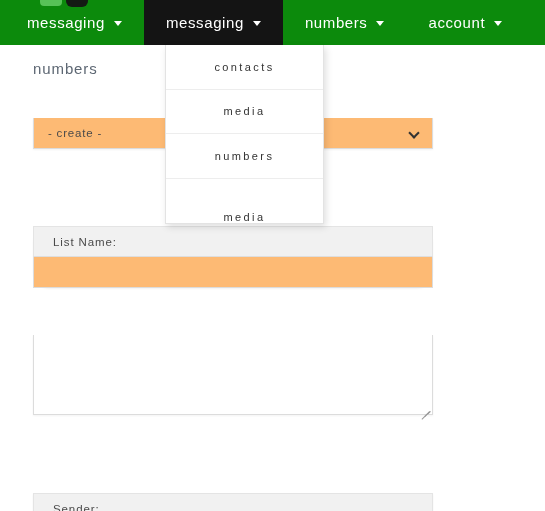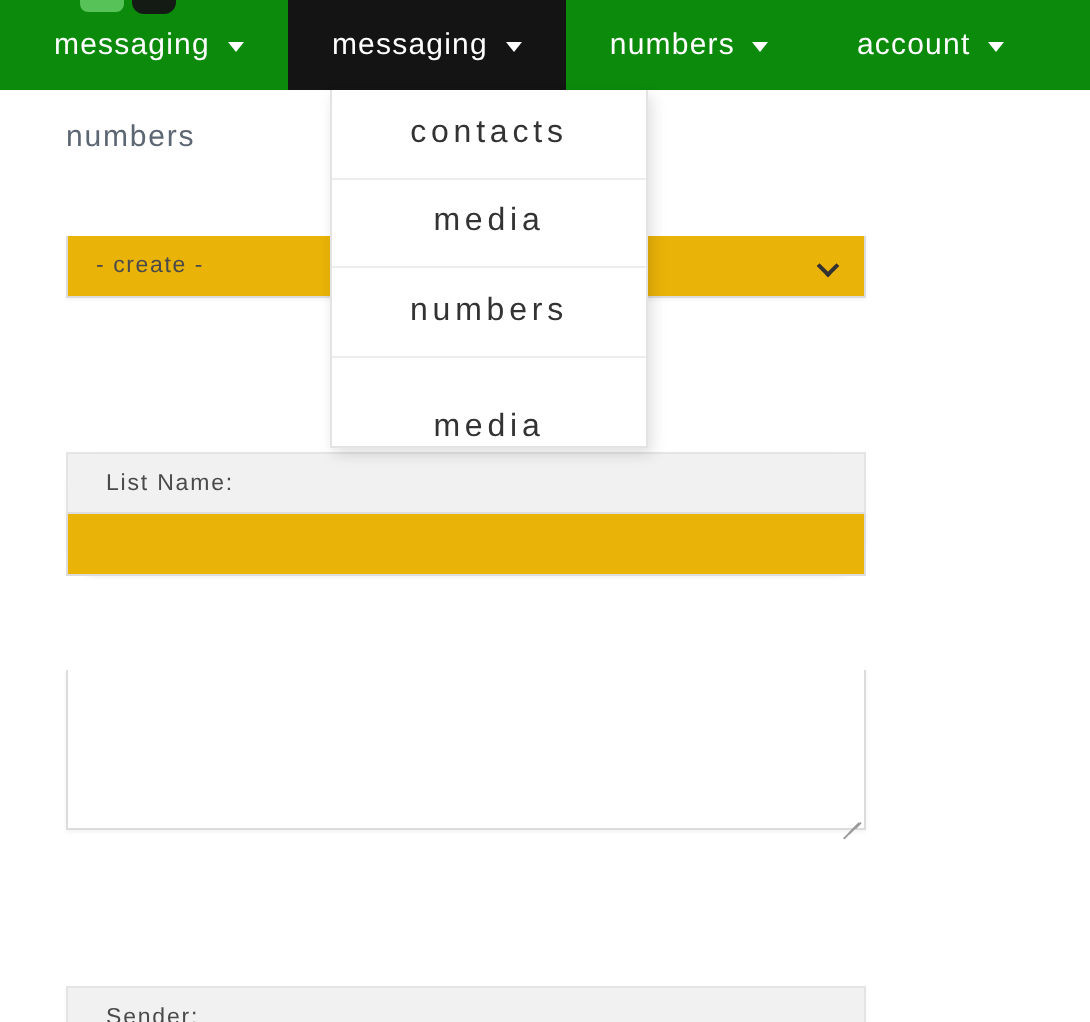--- a/index.html
+++ b/index.html
@@ -108,21 +108,21 @@
     border-top: none;
     box-sizing: border-box;
     box-shadow: 2px 3px 7px rgba(0,0,0,0.13);
     z-index: 40;
   }
   .dropdown-item {
     height: 44.5px;
     display: flex;
     align-items: center;
     justify-content: center;
-    font-size: 16px;
+    font-size: 11px;
     letter-spacing: 2.4px;
     color: #333333;
     border-bottom: 1px solid #ededed;
     box-sizing: border-box;
     cursor: pointer;
     background: #ffffff;
     white-space: nowrap;
   }
   .dropdown-item:last-child { border-bottom: none; align-items: flex-end; }
 
@@ -165,21 +165,21 @@
   }
 
   select.field,
   input.field {
     display: block;
     width: 400px;
     height: 31px;
     box-sizing: border-box;
     border: 1px solid #dcdcdc;
     border-top: none;
-    background: #eab308;
+    background: #fdba74;
     font-family: "Liberation Sans", sans-serif;
     font-size: 11.5px;
     letter-spacing: 0.8px;
     color: #4a4a4a;
     padding: 0 14px;
     outline: none;
     border-radius: 0;
     -webkit-appearance: none;
     -moz-appearance: none;
     appearance: none;

